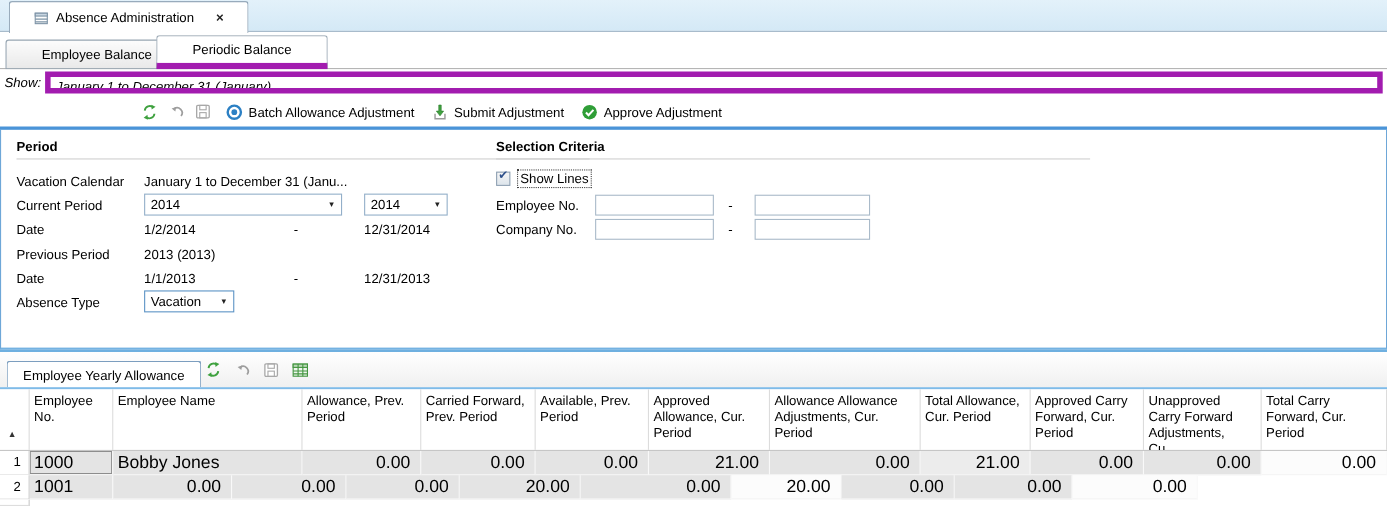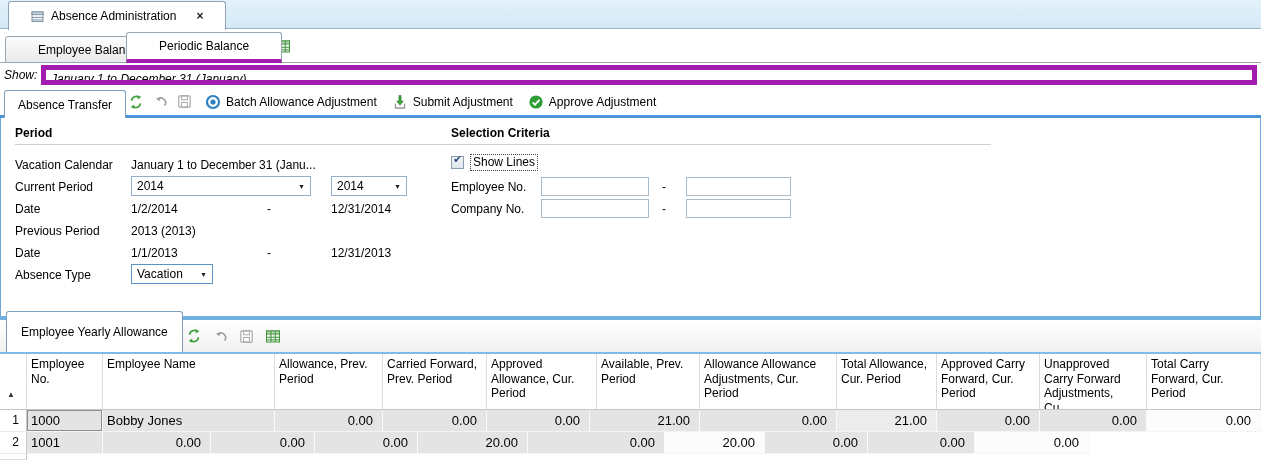--- a/index.html
+++ b/index.html
@@ -12,21 +12,21 @@
   .doc-tab { position:absolute; left:8px; top:1px; height:29px; background:#fff;
              border:1px solid #8fa3b5; border-bottom:none; border-radius:3px 3px 0 0;
              display:flex; align-items:center; gap:7px; padding:0 22px; z-index:3; }
   .doc-close { margin-left:13px; font-size:12px; font-weight:bold; color:#222; cursor:default; }
 
   
   .ptab-row { position:absolute; left:0; top:30px; width:1261px; height:33px; background:#fff;
               border-bottom:1px solid #a3a3a3; }
   .ptab { position:absolute; bottom:-1px; height:27px; display:flex; align-items:center; padding:0 32px;
           background:linear-gradient(#fcfcfc,#e9e9e9); border:1px solid #98a6b2; border-radius:3px 3px 0 0; }
-  .ptab.active { height:31px; background:#fff; border-bottom:4px solid #a21caf; z-index:2; }
+  .ptab.active { height:31px; background:#fff; border-bottom:6px solid #a21caf; z-index:2;margin-left:16px; }
   .ptab-icons { position:absolute; left:250px; top:8px; display:flex; gap:9px; align-items:center; }
 
   
   .show-row { position:absolute; left:0; top:63px; width:1261px; height:25px; background:#fff;font-style:italic; }
   .show-label { position:absolute; left:4px; top:0; line-height:24px; }
   .show-input { position:absolute; left:41px; right:4px; top:2px; height:20px; background:#fff;
                 border:5px solid #a21caf; line-height:18px; padding:0 5px; overflow:hidden; white-space:nowrap; }
 
   
   .transfer-row { position:absolute; left:0; top:88px; width:1261px; height:27px; background:#fff; }
@@ -52,35 +52,35 @@
   .combo .arr { margin-left:auto; font-size:7px; color:#222; padding-left:6px; }
   .tinput { position:absolute; top:1px; height:19px; background:#fff; border:1px solid #a9bac9; }
   .cb { position:absolute; left:0; top:2px; width:13px; height:13px; border:1px solid #8a9db0;
         background:linear-gradient(#f5f5f5,#dde5ec); }
   .cb .check { position:absolute; left:1px; top:-4px; font-size:11px; font-weight:bold; color:#2d4f8a; }
   .cb-label { position:absolute; left:20px; top:1px; outline:1px dotted #444; padding:0 2px; line-height:15px; }
 
   
   .bottom-tabrow { position:absolute; left:0; top:318px; width:1261px; height:34px;
                    border-top:2px solid #6fb0e0; background:linear-gradient(#ffffff,#f0f0f0); }
-  .btab { position:absolute; left:6px; bottom:0; height:41px; display:flex; align-items:center;
+  .btab { position:absolute; left:6px; bottom:0; height:24px; display:flex; align-items:center;
           padding:0 14px; background:#fff; border:1px solid #7c9ebf; border-bottom:none;
           border-radius:3px 3px 0 0; }
   .btab-icons { position:absolute; left:186px; top:8px; display:flex; gap:11px; align-items:center; }
 
   
   .grid { position:absolute; left:0; top:352px; width:1261px; border-top:2px solid #7fbbe8; background:#fff; }
   .ghead { display:flex; height:56px; background:#fff; border-bottom:1px solid #c6c6c6; }
   .hc { border-right:1px solid #dcdcdc; padding:3px 4px 0 4px; font-size:12px; line-height:1.22; overflow:hidden; }
   .hc-sort { display:flex; align-items:flex-end; padding:0 0 9px 7px; font-size:8px; color:#333; }
   .grow { display:flex; height:22px; }
   .rownum { width:27px; background:#fff; border-right:1px solid #c9c9c9; border-bottom:1px solid #e8e8e8;
             text-align:right; padding-right:7px; line-height:21px; font-size:12px; }
   .dc { background:#e4e4e4; border-right:1px solid #f9f9f9; border-bottom:1px solid #f4f4f4;
-        font-size:13px; line-height:21px; padding:0 4px; white-space:nowrap; overflow:hidden; }
+        font-size:16px; line-height:21px; padding:0 4px; white-space:nowrap; overflow:hidden; }
   .dc.num { text-align:right; padding-right:9px; }
   .dc.lite { background:#fcfcfc; }
   .dc.sel { box-shadow: inset 0 0 0 1px #8d8d8d; }
   .stub { width:27px; height:6px; background:#fff; border-right:1px solid #c9c9c9; border-bottom:1px solid #ddd; }
 
   .w0{width:27px} .w1{width:76px} .w2{width:172px} .w3{width:108px} .w4{width:104px} .w5{width:103px}
   .w6{width:110px} .w7{width:137px} .w8{width:100px} .w9{width:103px} .w10{width:107px} .w11{width:114px}
 
   svg { display:block; }
 </style>
@@ -134,23 +134,20 @@
   </div>
 
   <div class="show-row">
     <span class="show-label">Show:</span>
     <div class="show-input">
       <span>January 1 to December 31 (January)</span>
     </div>
   </div>
 
   <div class="transfer-row">
-    <div class="atab">
-      <span>Absence Transfer</span>
-    </div>
     <div class="tool-icons">
       <span>
         <svg width="16" height="16" viewBox="0 0 16 16">
           <path d="M3.6 6.6 A4.6 4.6 0 0 1 11.2 3.6" fill="none" stroke="#3fa13f" stroke-width="1.7"></path>
           <polygon points="9.6,1.2 13.4,3.0 9.9,5.6" fill="#3fa13f"></polygon>
           <path d="M12.4 9.4 A4.6 4.6 0 0 1 4.8 12.4" fill="none" stroke="#3fa13f" stroke-width="1.7"></path>
           <polygon points="6.4,14.8 2.6,13.0 6.1,10.4" fill="#3fa13f"></polygon>
         </svg>
       </span>
       <span>
@@ -312,22 +309,22 @@
     </div>
   </div>
 
   <div class="grid">
     <div class="ghead">
       <div class="hc hc-sort w0">▲</div>
       <div class="hc w1">Employee No.</div>
       <div class="hc w2">Employee Name</div>
       <div class="hc w3">Allowance, Prev. Period</div>
       <div class="hc w4">Carried Forward, Prev. Period</div>
+      <div class="hc w5">Available, Prev. Period</div>
       <div class="hc w6">Approved Allowance, Cur. Period</div>
-      <div class="hc w5">Available, Prev. Period</div>
       <div class="hc w7">Allowance Allowance Adjustments, Cur. Period</div>
       <div class="hc w8">Total Allowance, Cur. Period</div>
       <div class="hc w9">Approved Carry Forward, Cur. Period</div>
       <div class="hc w10">Unapproved Carry Forward Adjustments, Cu...</div>
       <div class="hc w11">Total Carry Forward, Cur. Period</div>
     </div>
 
     <div class="grow">
       <div class="rownum">1</div>
       <div class="dc sel w1">1000</div>

